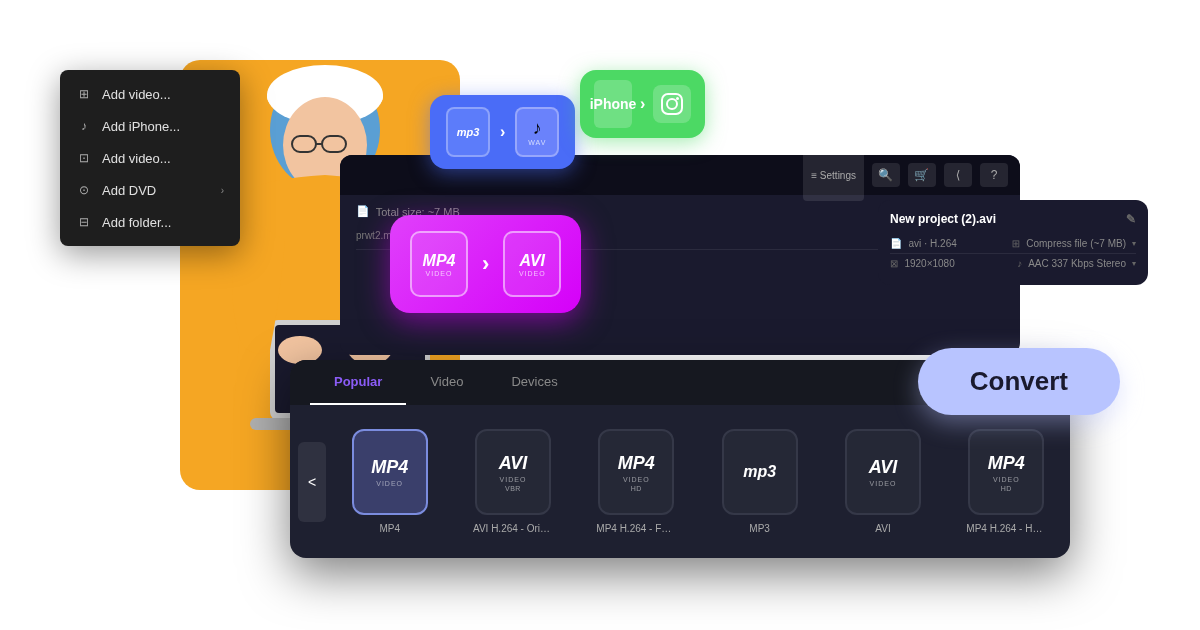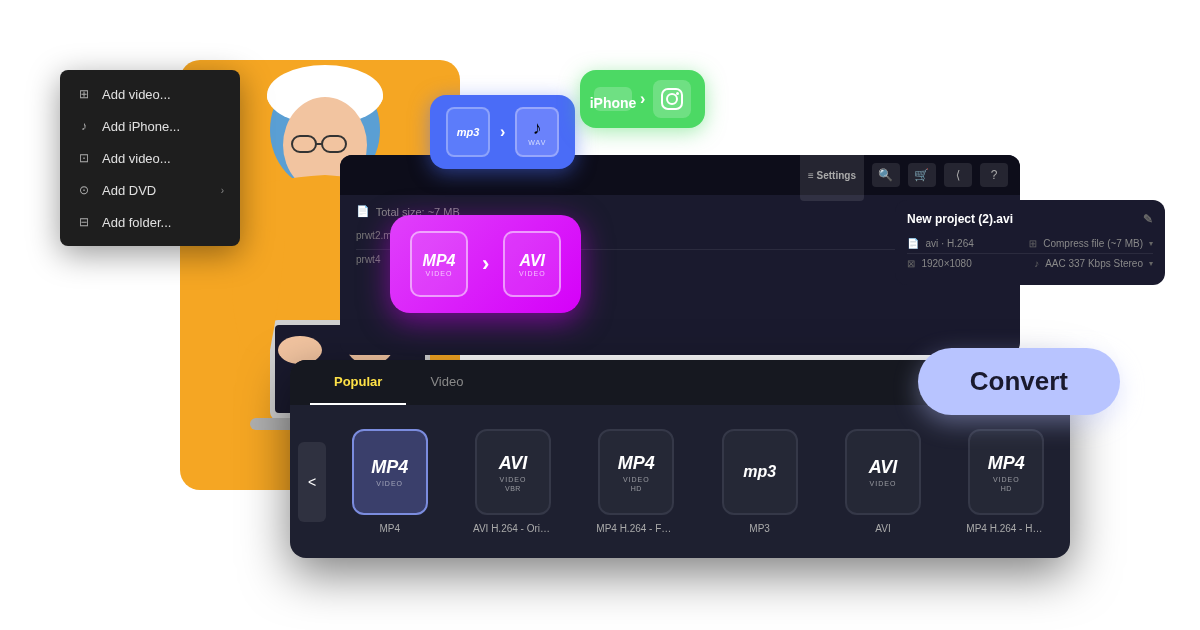--- a/index.html
+++ b/index.html
@@ -150,23 +150,23 @@
       align-items: center;
       gap: 8px;
       z-index: 8;
       box-shadow: 0 4px 20px rgba(76,217,100,0.5);
     }
 
     .phone-icon-box {
       background: rgba(255,255,255,0.2);
       border-radius: 6px;
       width: 38px;
-      height: 24px;
-      display: flex;
-      align-items: flex-end;
+      height: 48px;
+      display: flex;
+      align-items: center;
       justify-content: center;
       font-size: 18px;
     }
 
     .ig-icon-box {
       background: rgba(255,255,255,0.2);
       border-radius: 8px;
       width: 38px;
       height: 38px;
       display: flex;
@@ -202,21 +202,20 @@
       background: rgba(255,255,255,0.1);
       border: none;
       border-radius: 4px;
       color: #aaa;
       font-size: 10px;
       padding: 20px 8px;
       cursor: pointer;
       display: flex;
       align-items: center;
       gap: 4px;
-      font-weight: bold;
     }
 
     .title-icon-btn {
       background: rgba(255,255,255,0.1);
       border: none;
       border-radius: 4px;
       color: #aaa;
       font-size: 12px;
       padding: 4px 8px;
       cursor: pointer;
@@ -296,21 +295,21 @@
 
     .big-arrow {
       color: white;
       font-size: 22px;
       font-weight: bold;
     }
 
     
     .right-panel {
       position: absolute;
-      right: 35px;
+      right: 52px;
       top: 200px;
       width: 270px;
       background: #1a1a2e;
       border-radius: 12px;
       padding: 12px;
       z-index: 6;
       text-align: center;
     }
 
     .right-panel-title {
@@ -383,21 +382,21 @@
     .format-tab {
       padding: 14px 24px;
       color: #888;
       font-size: 13px;
       font-weight: 500;
       cursor: pointer;
       border-bottom: 2px solid transparent;
     }
 
     .format-tab.active {
-      color: #fde047;
+      color: #8b5cf6;
       border-bottom: 2px solid white;
       font-weight: 700;
     }
 
     .format-grid-container {
       display: flex;
       align-items: center;
       padding: 16px 8px;
       gap: 8px;
     }
@@ -627,24 +626,20 @@
       <span>📄</span>
       <span>Total size: ~7 MB</span>
     </div>
     <div class="file-row">
       <div class="file-info-left">
         <span class="filename-text" style="color:#777; font-size:10px;">prwt2.mp4</span>
       </div>
       <span class="resolution-text">1920×1080</span>
     </div>
     <div class="divider-line"></div>
-    <div class="file-row">
-      <span class="filename-text" style="color:#777; font-size:10px;">prwt4</span>
-      <span class="resolution-text">1920×1080</span>
-    </div>
   </div>
 </div>
 
 <div class="format-convert-badge">
   <div class="big-format-box">
     <span class="big-format-label">MP4</span>
     <span class="big-format-sub">VIDEO</span>
   </div>
   <span class="big-arrow">›</span>
   <div class="big-format-box">
@@ -682,20 +677,23 @@
   </div>
 </div>
 
 <div class="format-selector">
   <div class="format-tabs">
     <div class="format-tab active">
       <span>Popular</span>
     </div>
     <div class="format-tab">
       <span>Video</span>
+    </div>
+    <div class="format-tab">
+      <span>Devices</span>
     </div>
   </div>
   <div class="format-grid-container">
     <button class="format-nav-btn">
       <span>&lt;</span>
     </button>
     <div class="format-grid">
 
       <div class="format-card selected">
         <div class="format-card-icon">

